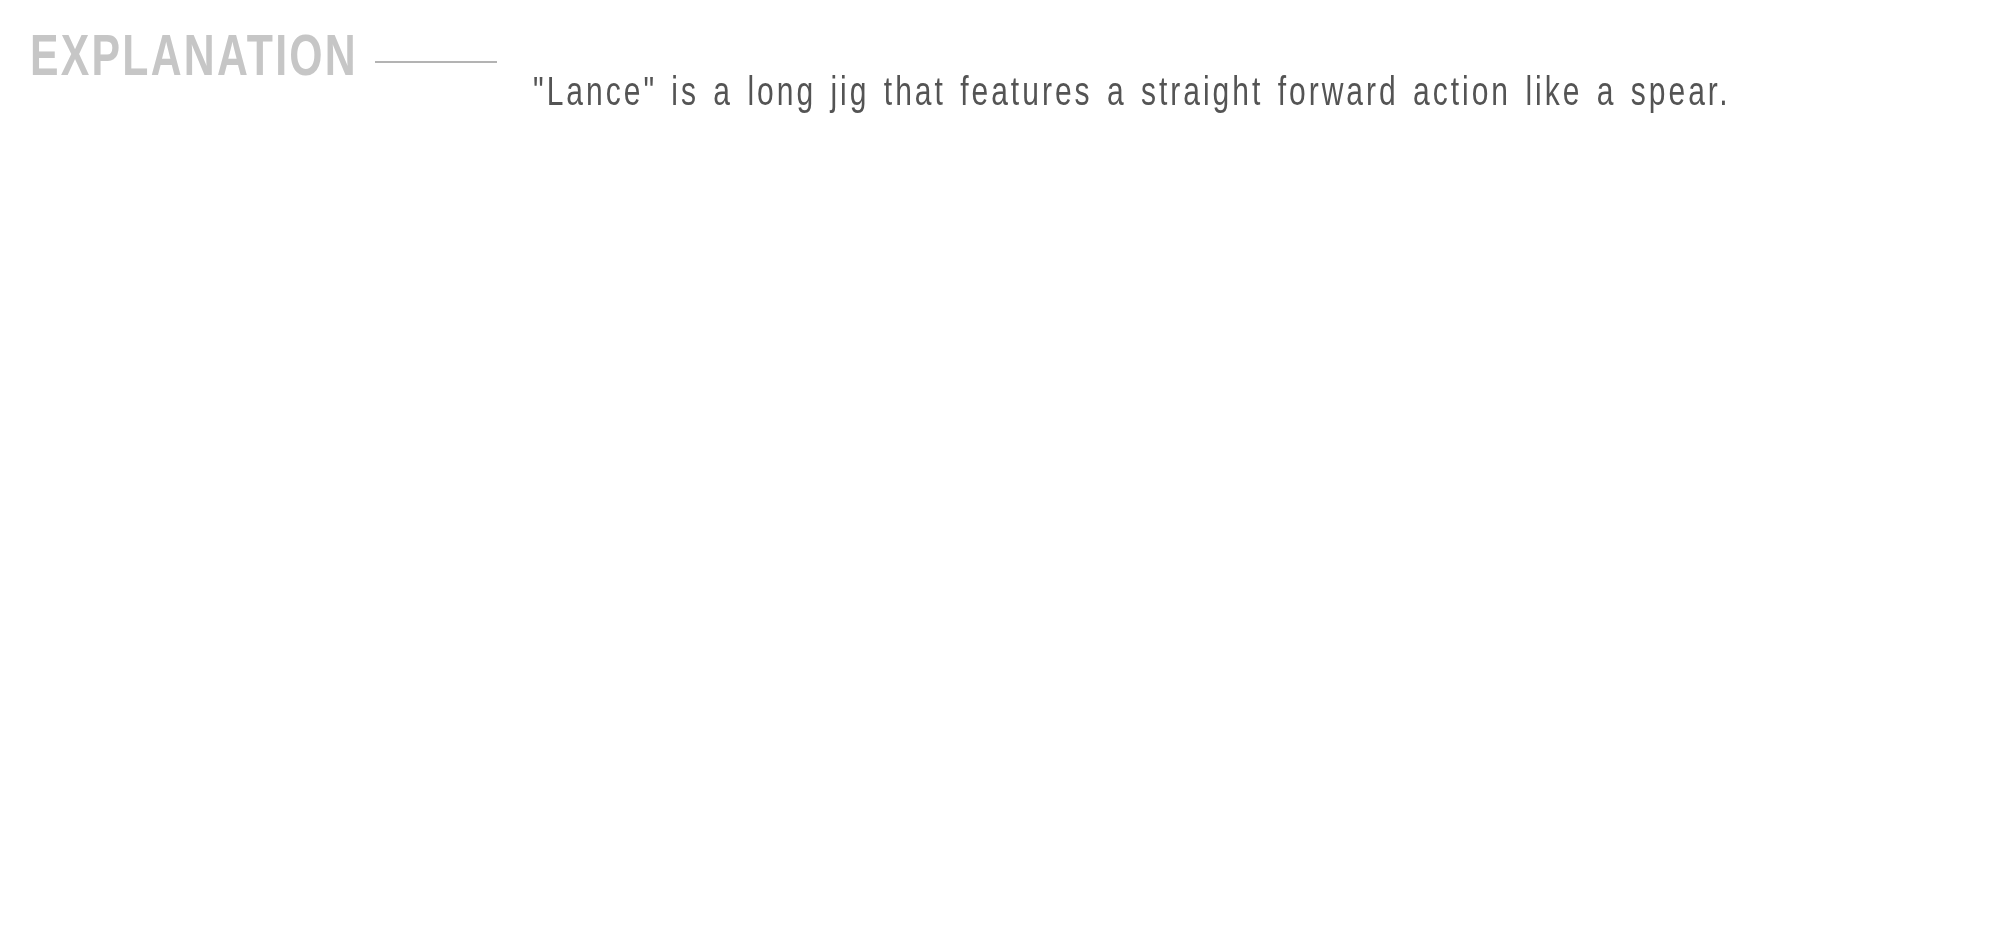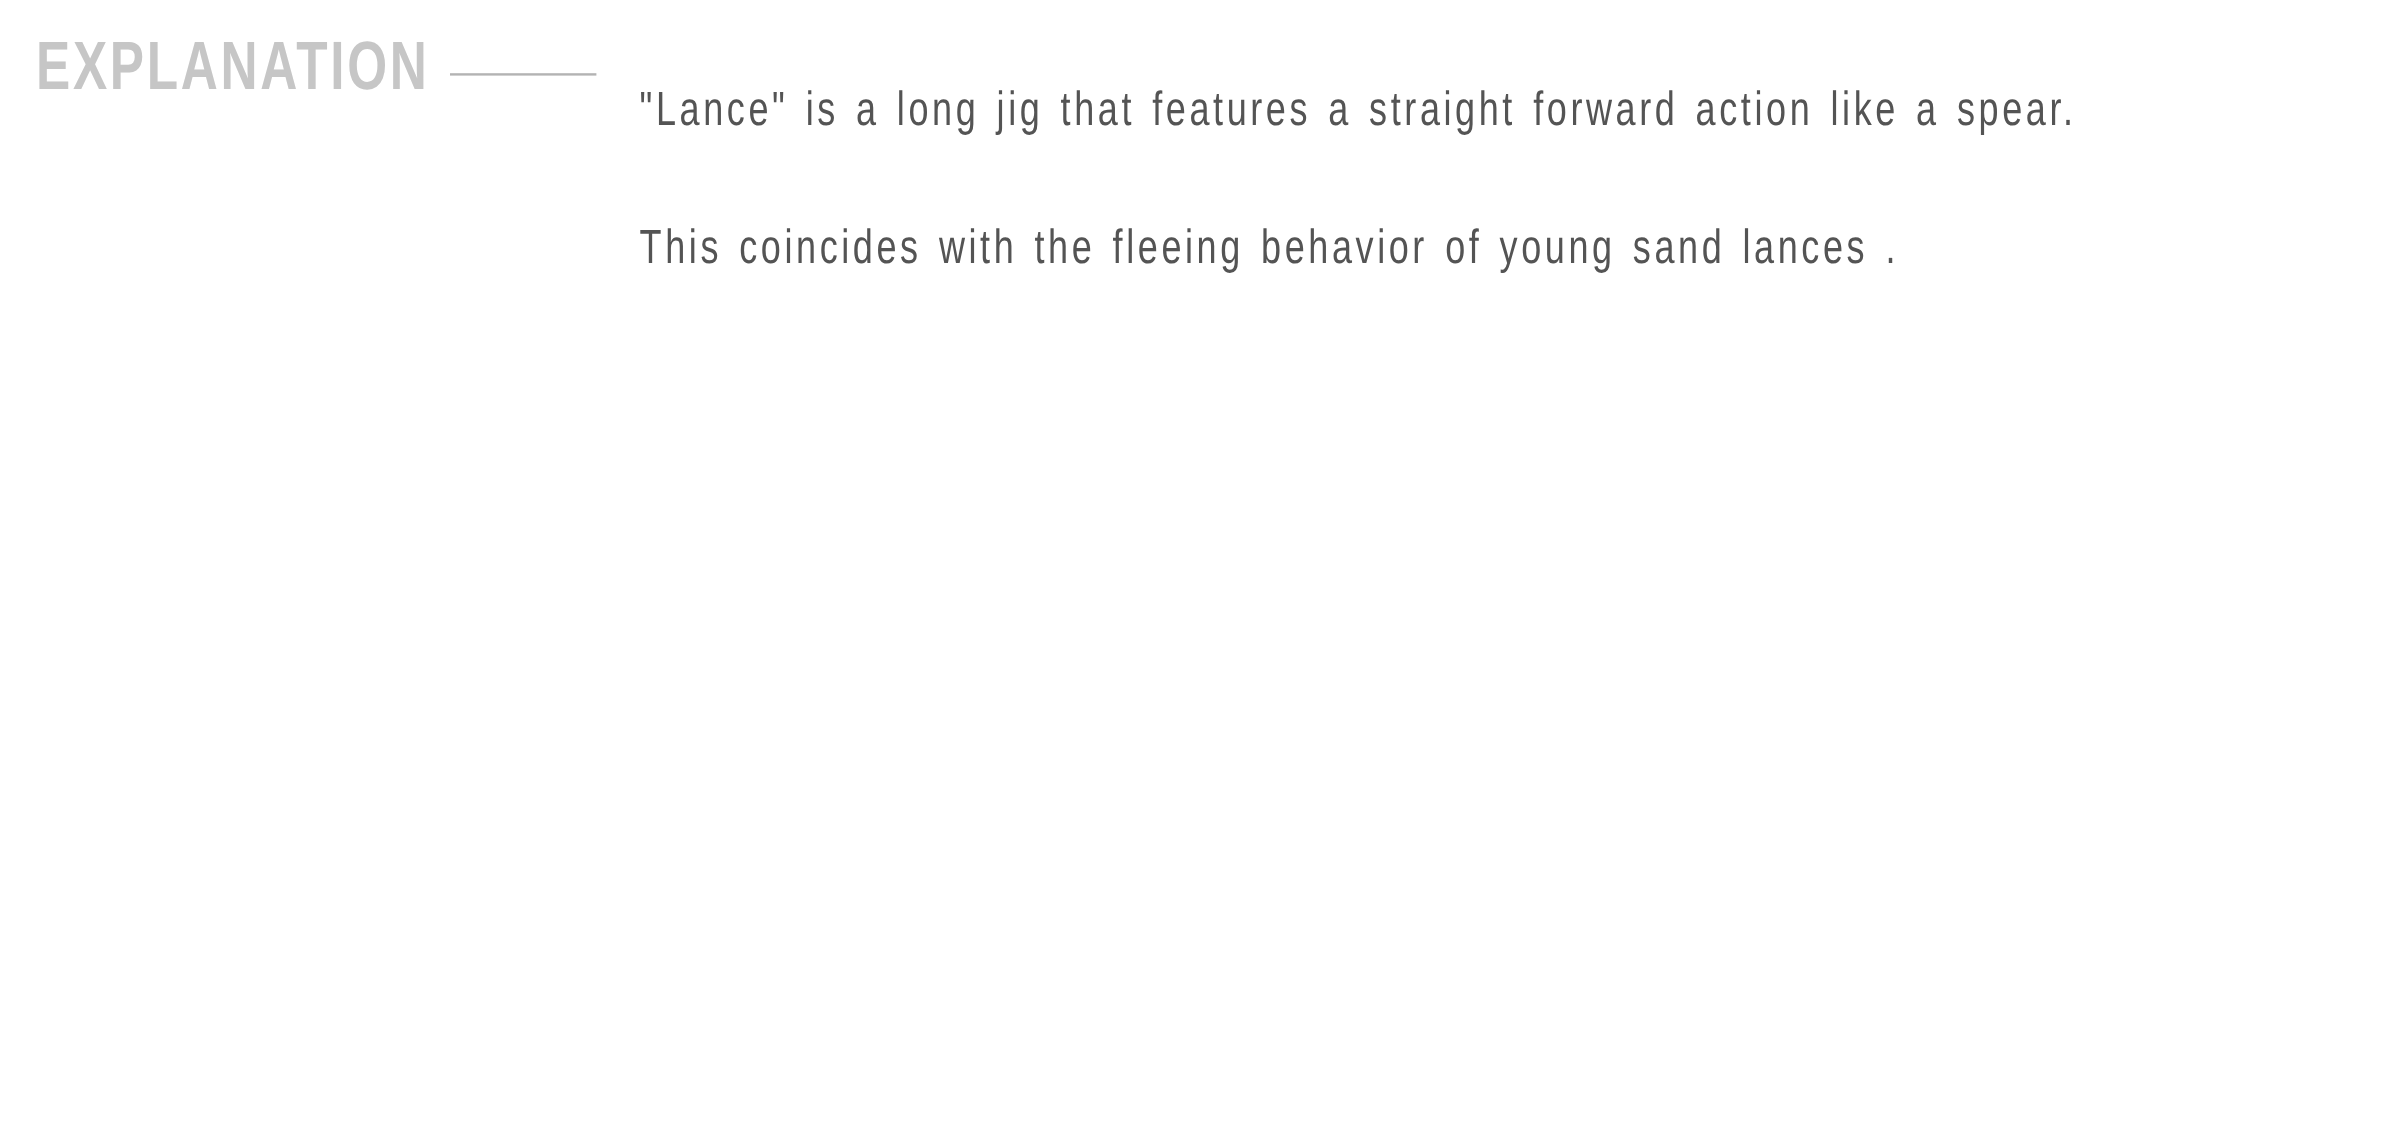--- a/index.html
+++ b/index.html
@@ -72,21 +72,18 @@
 
   <div class="heading-rule"></div>
 
   <div class="content">
 
     <p>
       <span class="text-line">"Lance" is a long jig that features a straight forward action like a spear.</span>
     </p>
 
 
-    <p>
-      <span class="text-line">This coincides with the fleeing behavior of young sand lances .</span>
-    </p>
 
 
 
 
   </div>
 </div>
 
 </body></html>

